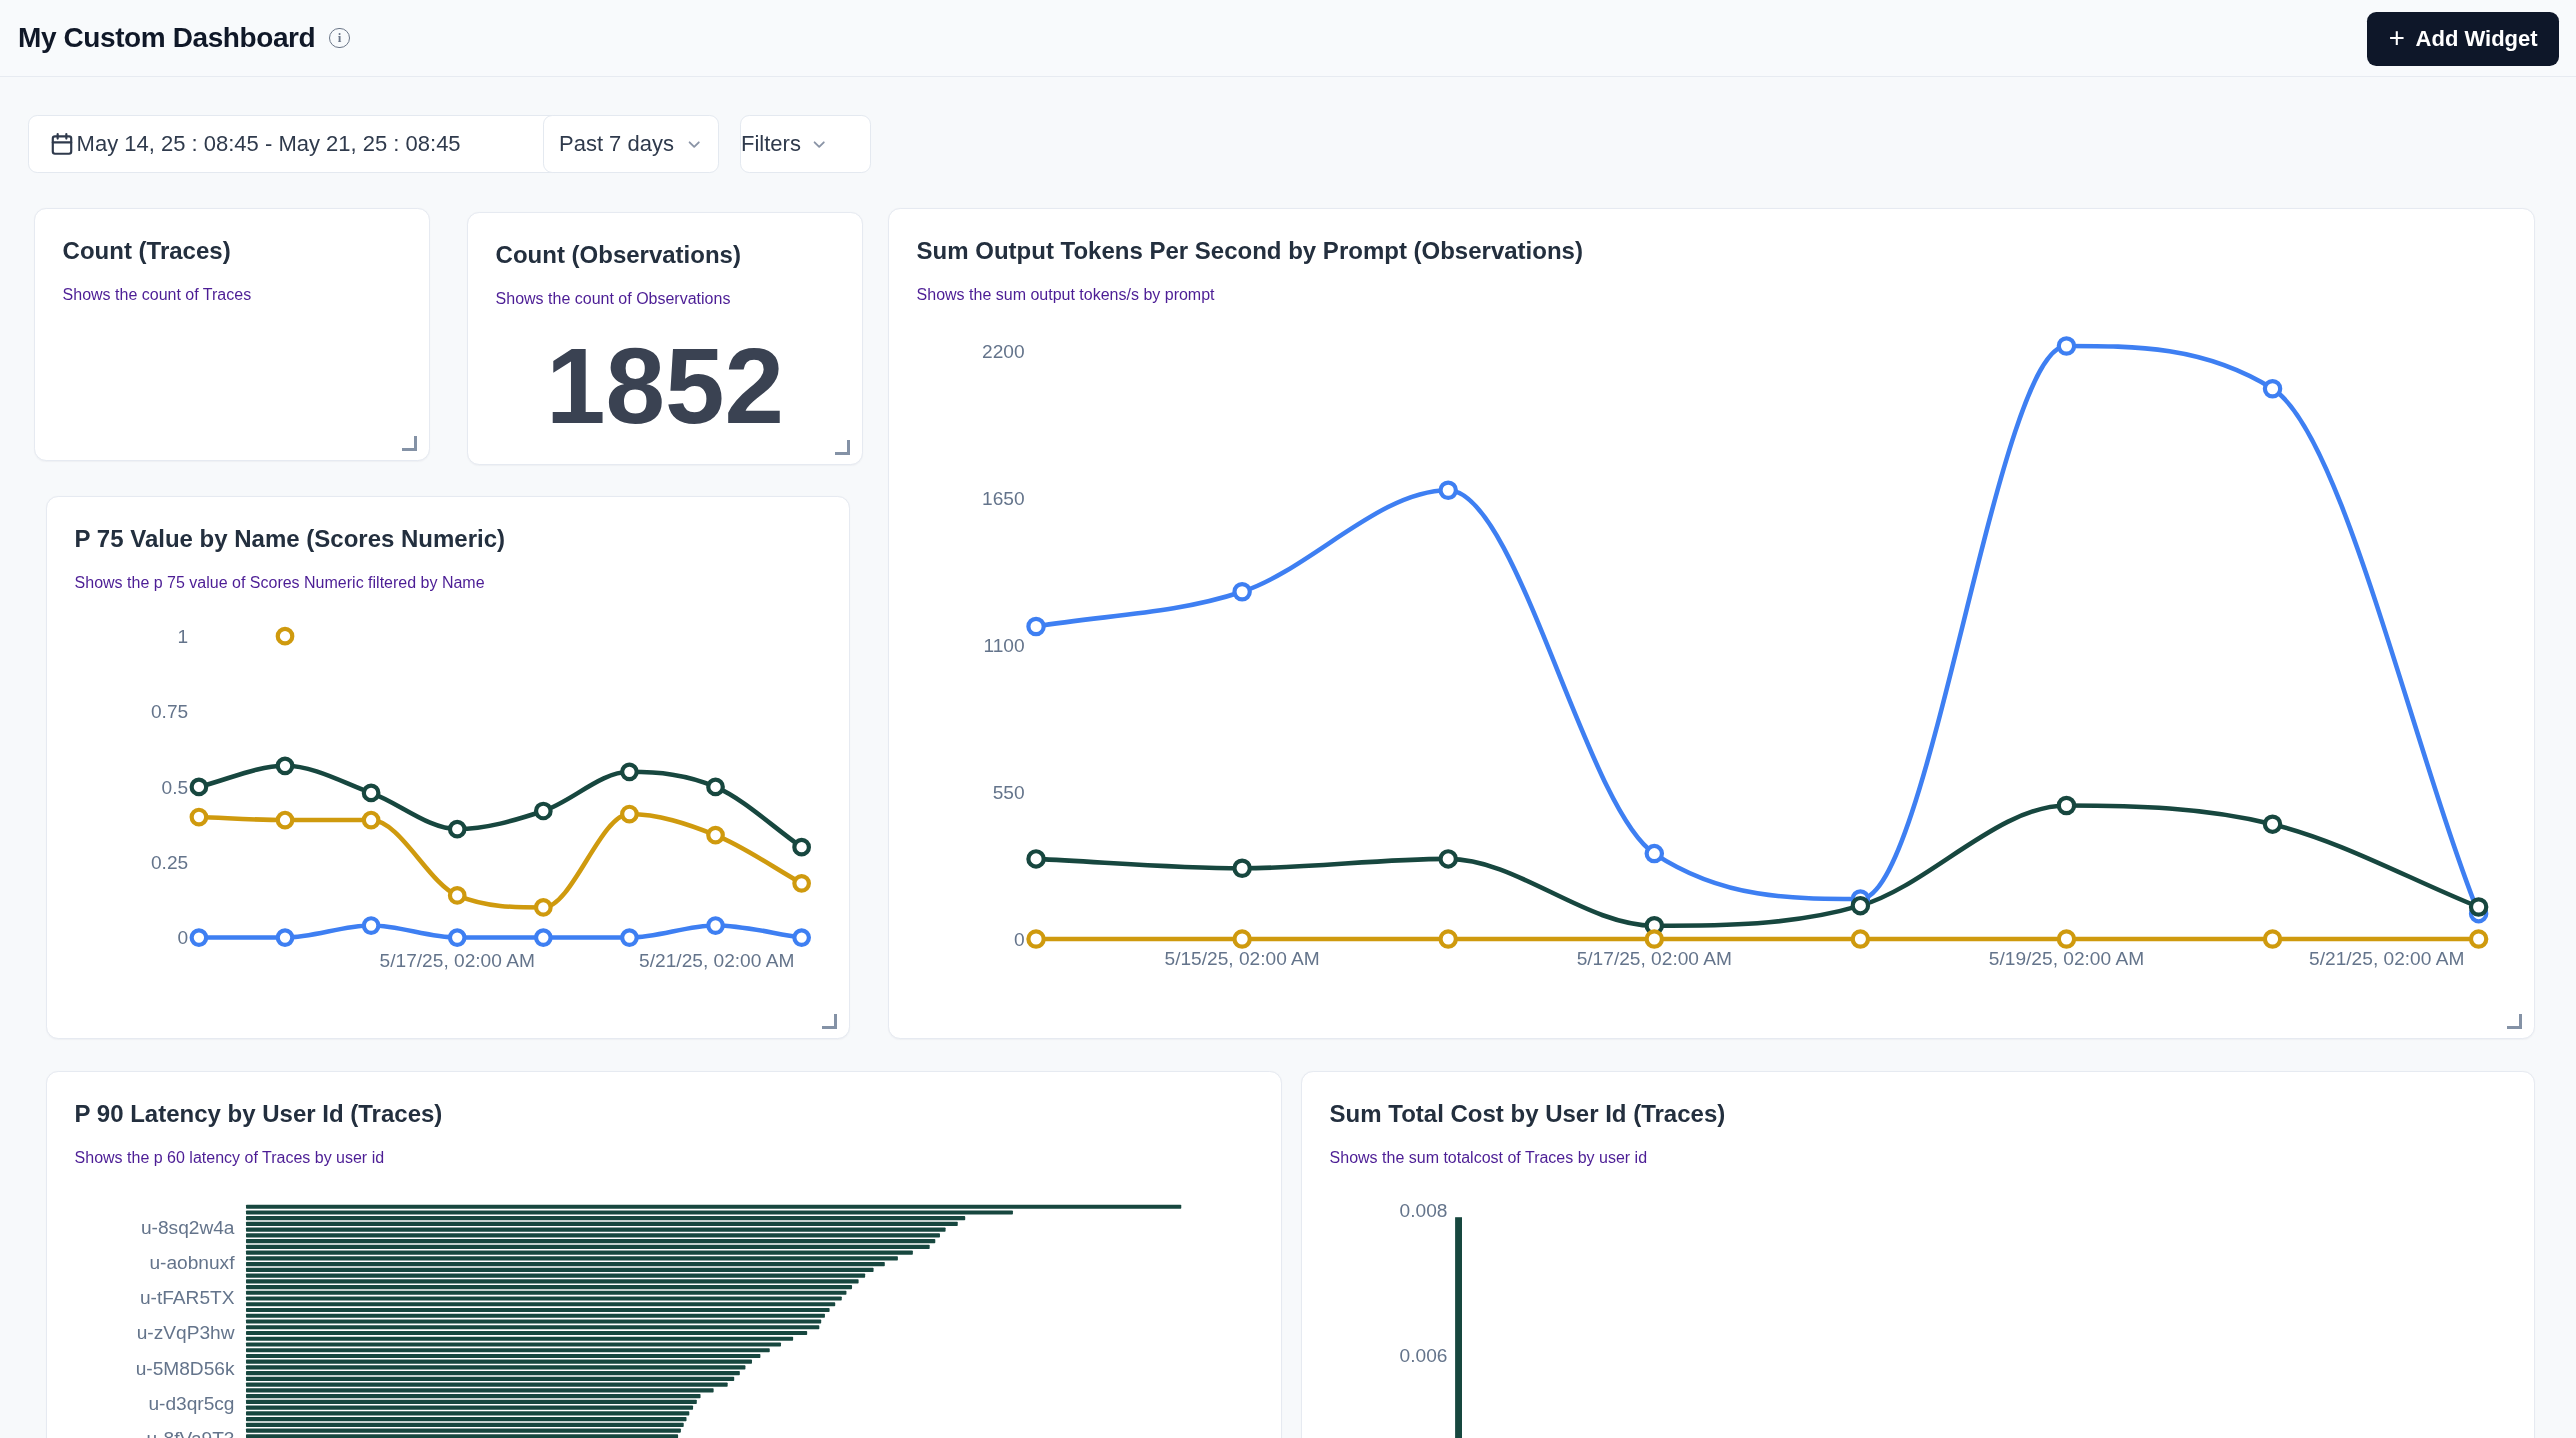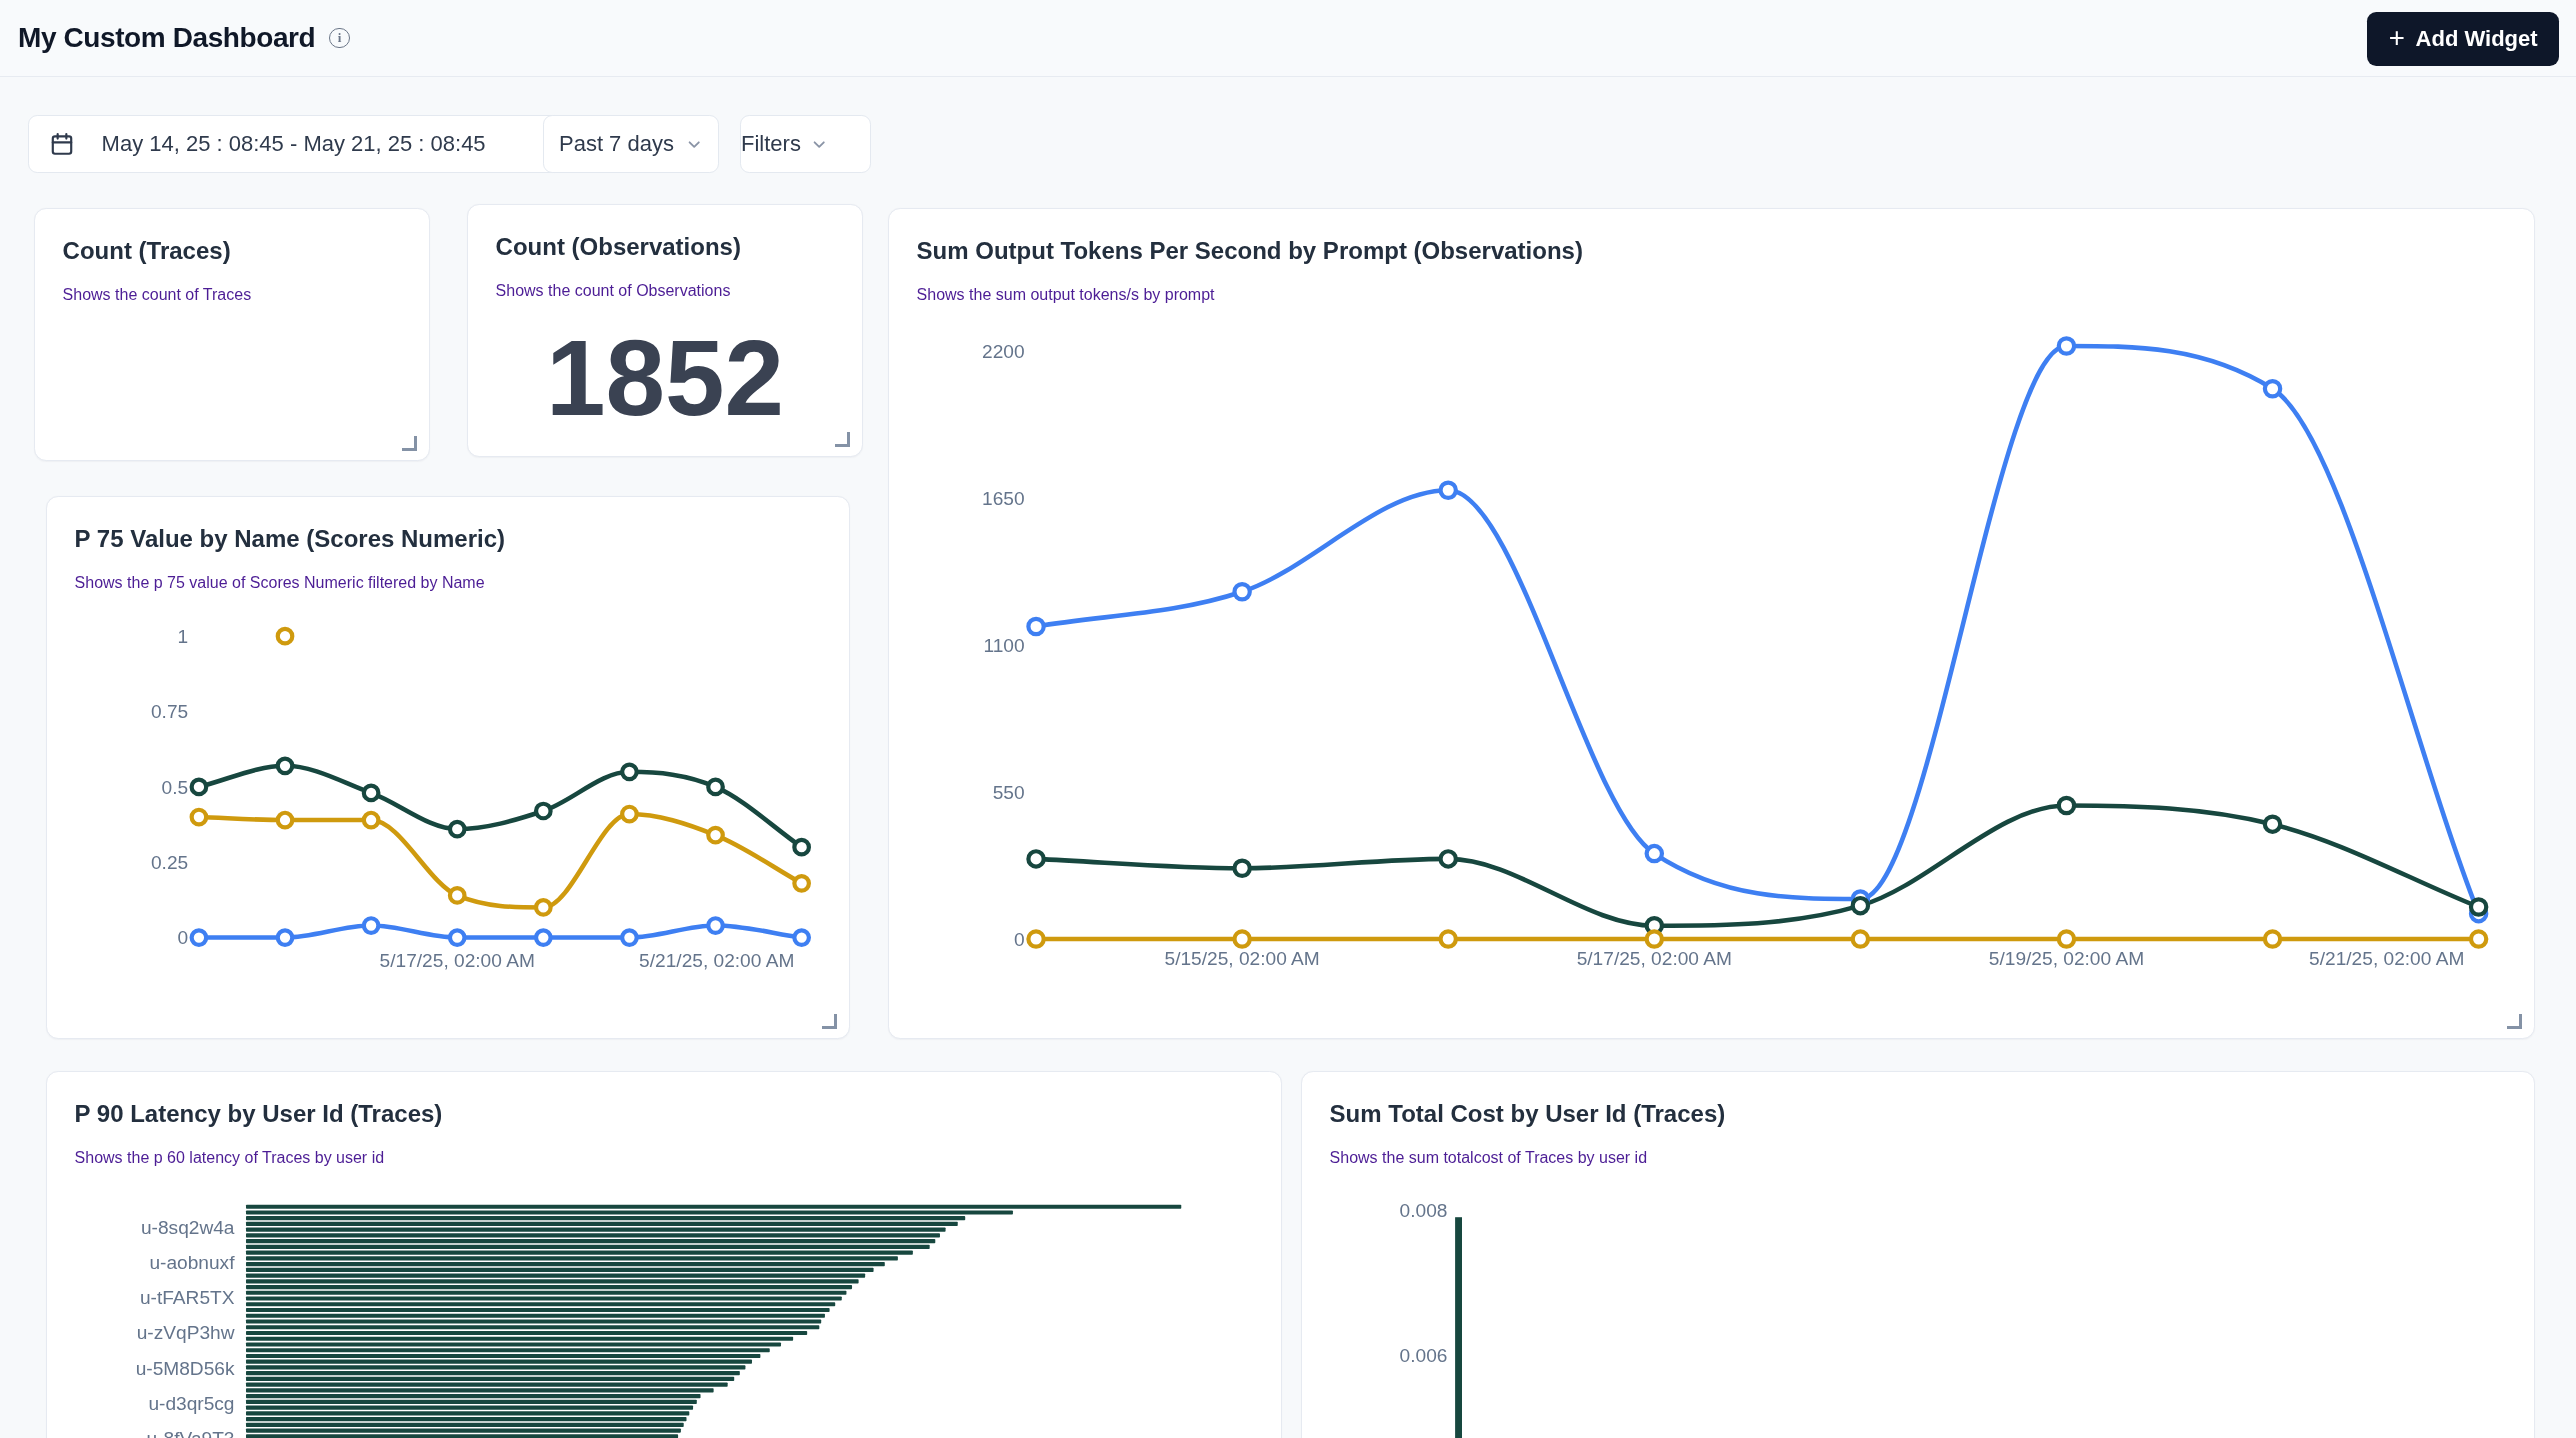--- a/index.html
+++ b/index.html
@@ -30,21 +30,21 @@
     font-family:inherit;
   }
   .plus-glyph { font-size:27.6px; font-weight:400; line-height:1; margin-top:-2.3px; }
   
   .tb-btn {
     position:absolute; top:115px; height:58px; background:#fff;
     border:1.5px solid #e4e9f0; border-radius:9.2px; color:#2f3a4c;
     font-size:22px; display:flex; align-items:center; cursor:pointer;
     font-family:inherit;
   }
-  #date-range-btn { left:27.6px; width:536px; padding-left:20px; gap:27px; }
+  #date-range-btn { left:27.6px; width:536px; padding-left:20px; gap:2px; }
   #preset-btn { left:543px; width:176px; justify-content:center; gap:10.7px; font-weight:500; }
   #filters-btn { left:740px; width:131px; gap:9.2px; font-weight:500; }
   .icon-svg { flex:0 0 auto; }
   
   .card {
     position:absolute; background:#fff; border:1.5px solid #e6eaf1; border-radius:12.2px;
     box-shadow:0 0.8px 1.5px rgba(16,24,40,0.04);
   }
   .card-title { position:absolute; left:27.6px; top:24.5px; font-size:24px; font-weight:600; color:#232f3e; line-height:34px; }
   .card-sub   { position:absolute; left:27.6px; top:72px; font-size:16px; color:#4c1d95; line-height:27.6px; }
@@ -53,21 +53,21 @@
     font-size:107px; font-weight:700; color:#3a4252; line-height:115px;
   }
   .resize-handle {
     position:absolute; right:12.2px; bottom:9.2px; width:15.3px; height:15.3px;
     border-right:3.1px solid #8492a6; border-bottom:3.1px solid #8492a6;
     cursor:nwse-resize;
   }
   .chart-box { position:absolute; left:0; top:0; width:100%; height:100%; }
   .chart-box svg { position:absolute; left:0; top:0; }
   #card-count-traces { left:34px;  top:208px; width:396px;  height:253px; }
-  #card-count-obs    { left:467px; top:204px; width:396px;  height:253px; }
+  #card-count-obs    { left:467px; top:212px; width:396px;  height:253px; }
   #card-tokens       { left:888px;top:208px; width:1647px; height:831px; }
   #card-p75          { left:46px;  top:496px; width:804px; height:543px; }
   #card-p90          { left:46px;  top:1071px;width:1236px; height:429px; }
   #card-cost         { left:1301px;top:1071px;width:1234px; height:429px; }
 </style>
 </head>
 <body>
 
 <header class="app-header">
   <h1 class="app-title">My Custom Dashboard</h1>

